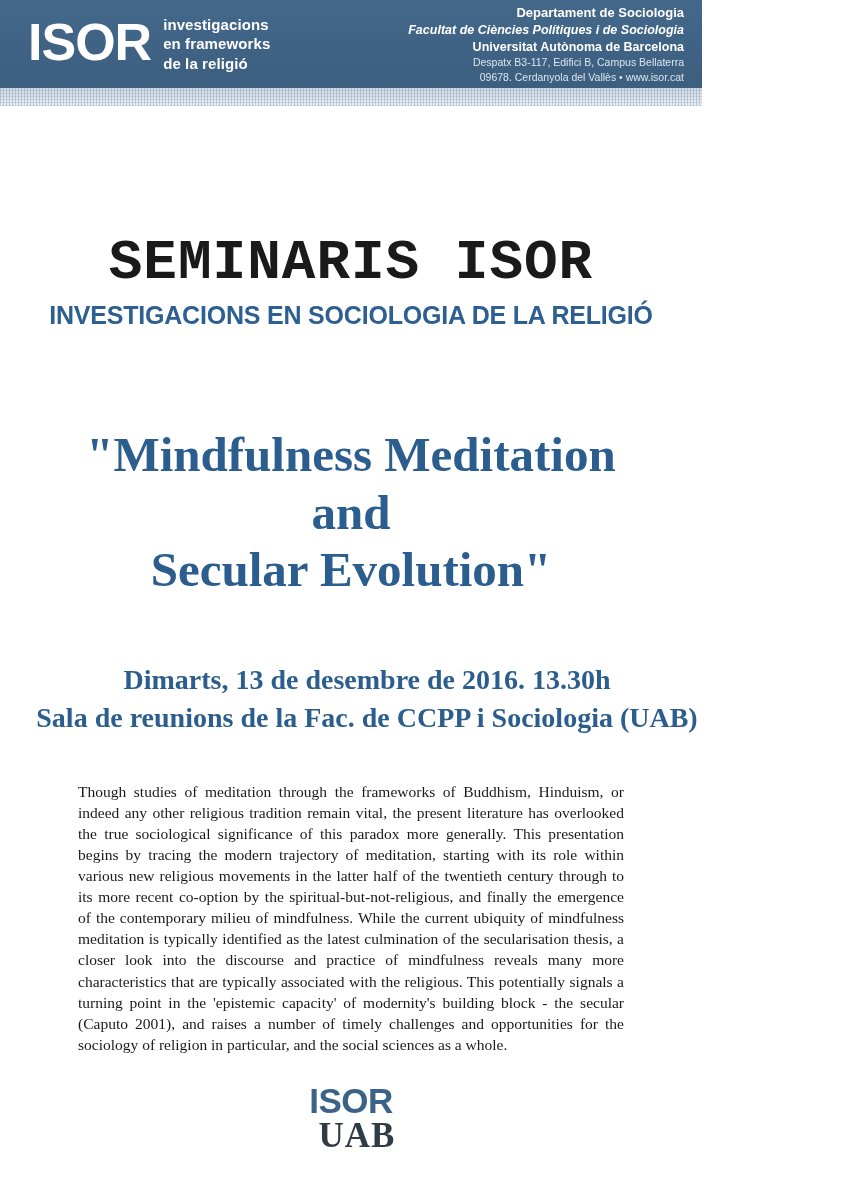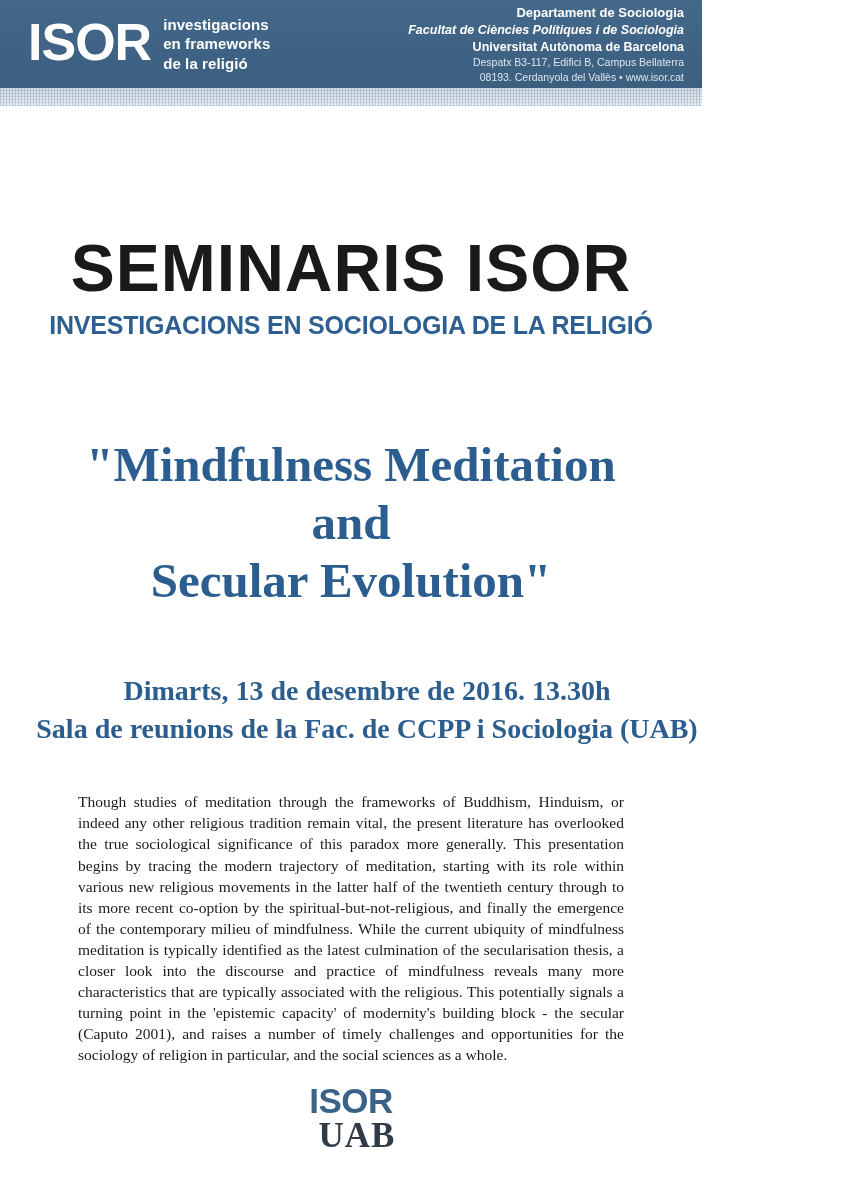--- a/index.html
+++ b/index.html
@@ -76,23 +76,23 @@
       repeating-linear-gradient(0deg, rgba(150,170,190,0.35) 0px, rgba(150,170,190,0.35) 1px, rgba(255,255,255,0) 1px, rgba(255,255,255,0) 3px),
       linear-gradient(180deg, #cfd9e2 0%, #eef2f6 100%);
   }
 
   
   .title-block {
     margin-top: 128px;
     text-align: center;
   }
   .seminaris {
-    font-family: Liberation Sans, sans-serif;
-    font-weight: bold;
-    font-size: 66px;
+    font-family: Liberation Mono, monospace;
+    font-weight: bold;
+    font-size: 56px;
     color: #1a1a1a;
     letter-spacing: 1px;
     line-height: 1.05;
   }
   .subtitle {
     margin-top: 8px;
     font-family: "Liberation Sans", sans-serif;
     font-weight: bold;
     font-size: 25px;
     color: #2d5f92;
@@ -198,21 +198,21 @@
         <div>investigacions</div>
         <div>en frameworks</div>
         <div>de la religió</div>
       </div>
     </div>
     <div class="dept">
       <div class="l1">Departament de Sociologia</div>
       <div class="l2">Facultat de Ciències Polítiques i de Sociologia</div>
       <div class="l3">Universitat Autònoma de Barcelona</div>
       <div class="l4">Despatx B3-117, Edifici B, Campus Bellaterra</div>
-      <div class="l5">08193. Cerdanyola del Vallès • www.isor.cat</div>
+      <div class="l5">09678. Cerdanyola del Vallès • www.isor.cat</div>
     </div>
   </div>
 
   <div class="texture"></div>
 
   <div class="title-block">
     <div class="seminaris">SEMINARIS ISOR</div>
     <div class="subtitle">INVESTIGACIONS EN SOCIOLOGIA DE LA RELIGIÓ</div>
   </div>
 

